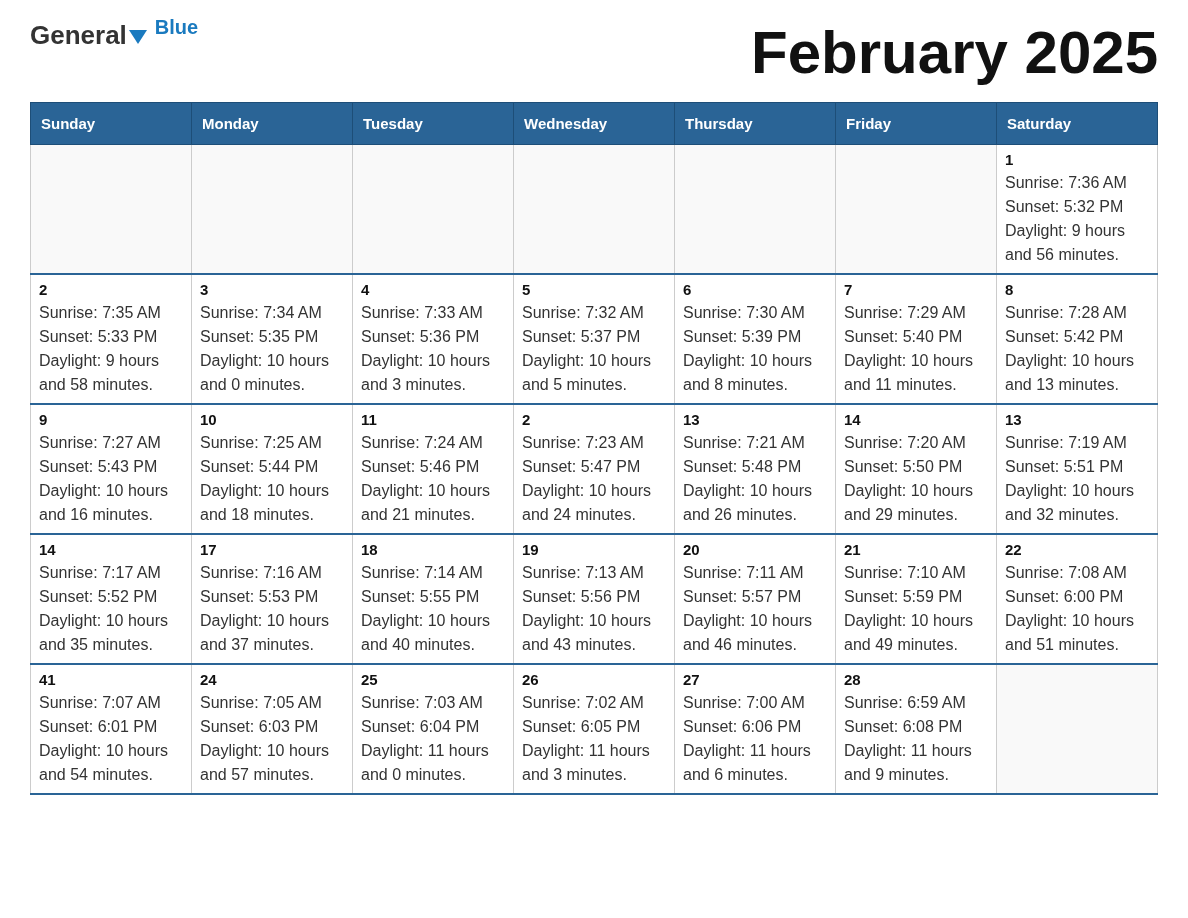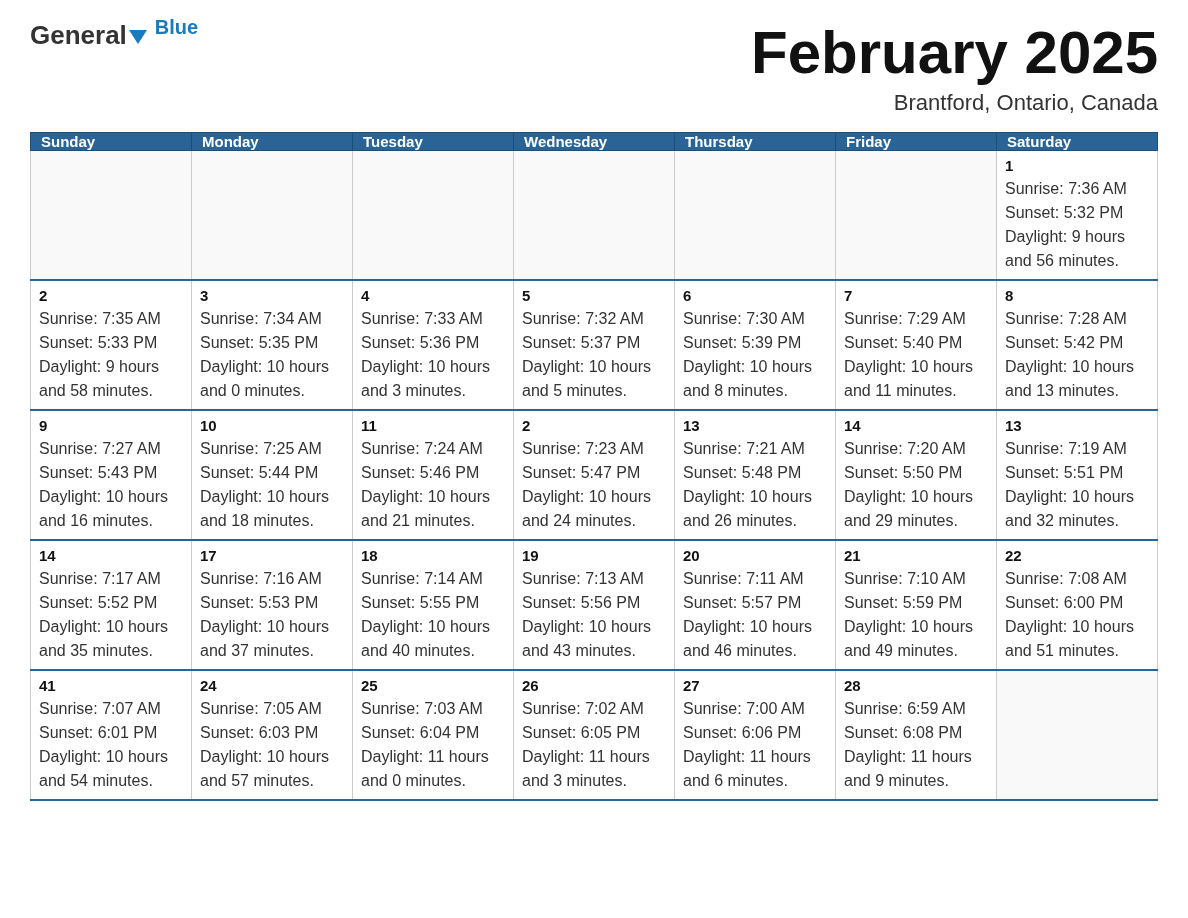--- a/index.html
+++ b/index.html
@@ -61,21 +61,21 @@
     .calendar {
       width: 100%;
       border-collapse: collapse;
       border: 1px solid #aaa;
     }
     .calendar thead tr th {
       background-color: #2a6496;
       color: #fff;
       font-size: 15px;
       font-weight: bold;
-      padding: 0 10px;
+      padding: 12px 10px;
       text-align: left;
       border: 1px solid #1d4e78;
     }
     .calendar tbody tr td {
       vertical-align: top;
       padding: 6px 8px;
       border: 1px solid #ccc;
       width: calc(100% / 7);
       min-height: 90px;
       font-size: 11.5px;
@@ -106,21 +106,20 @@
 
 <div class="header">
   <div class="logo-area">
     <div class="logo-text">
       General<span class="logo-triangle"></span>
     </div>
     <div class="logo-blue-line">Blue</div>
   </div>
   <div class="title-area">
     <h1>February 2025</h1>
-    <h2>Brantford, Ontario, Canada</h2>
   </div>
 </div>
 
 <table class="calendar">
   <thead>
     <tr>
     <th>Sunday</th>
         <th>Monday</th>
         <th>Tuesday</th>
         <th>Wednesday</th>

